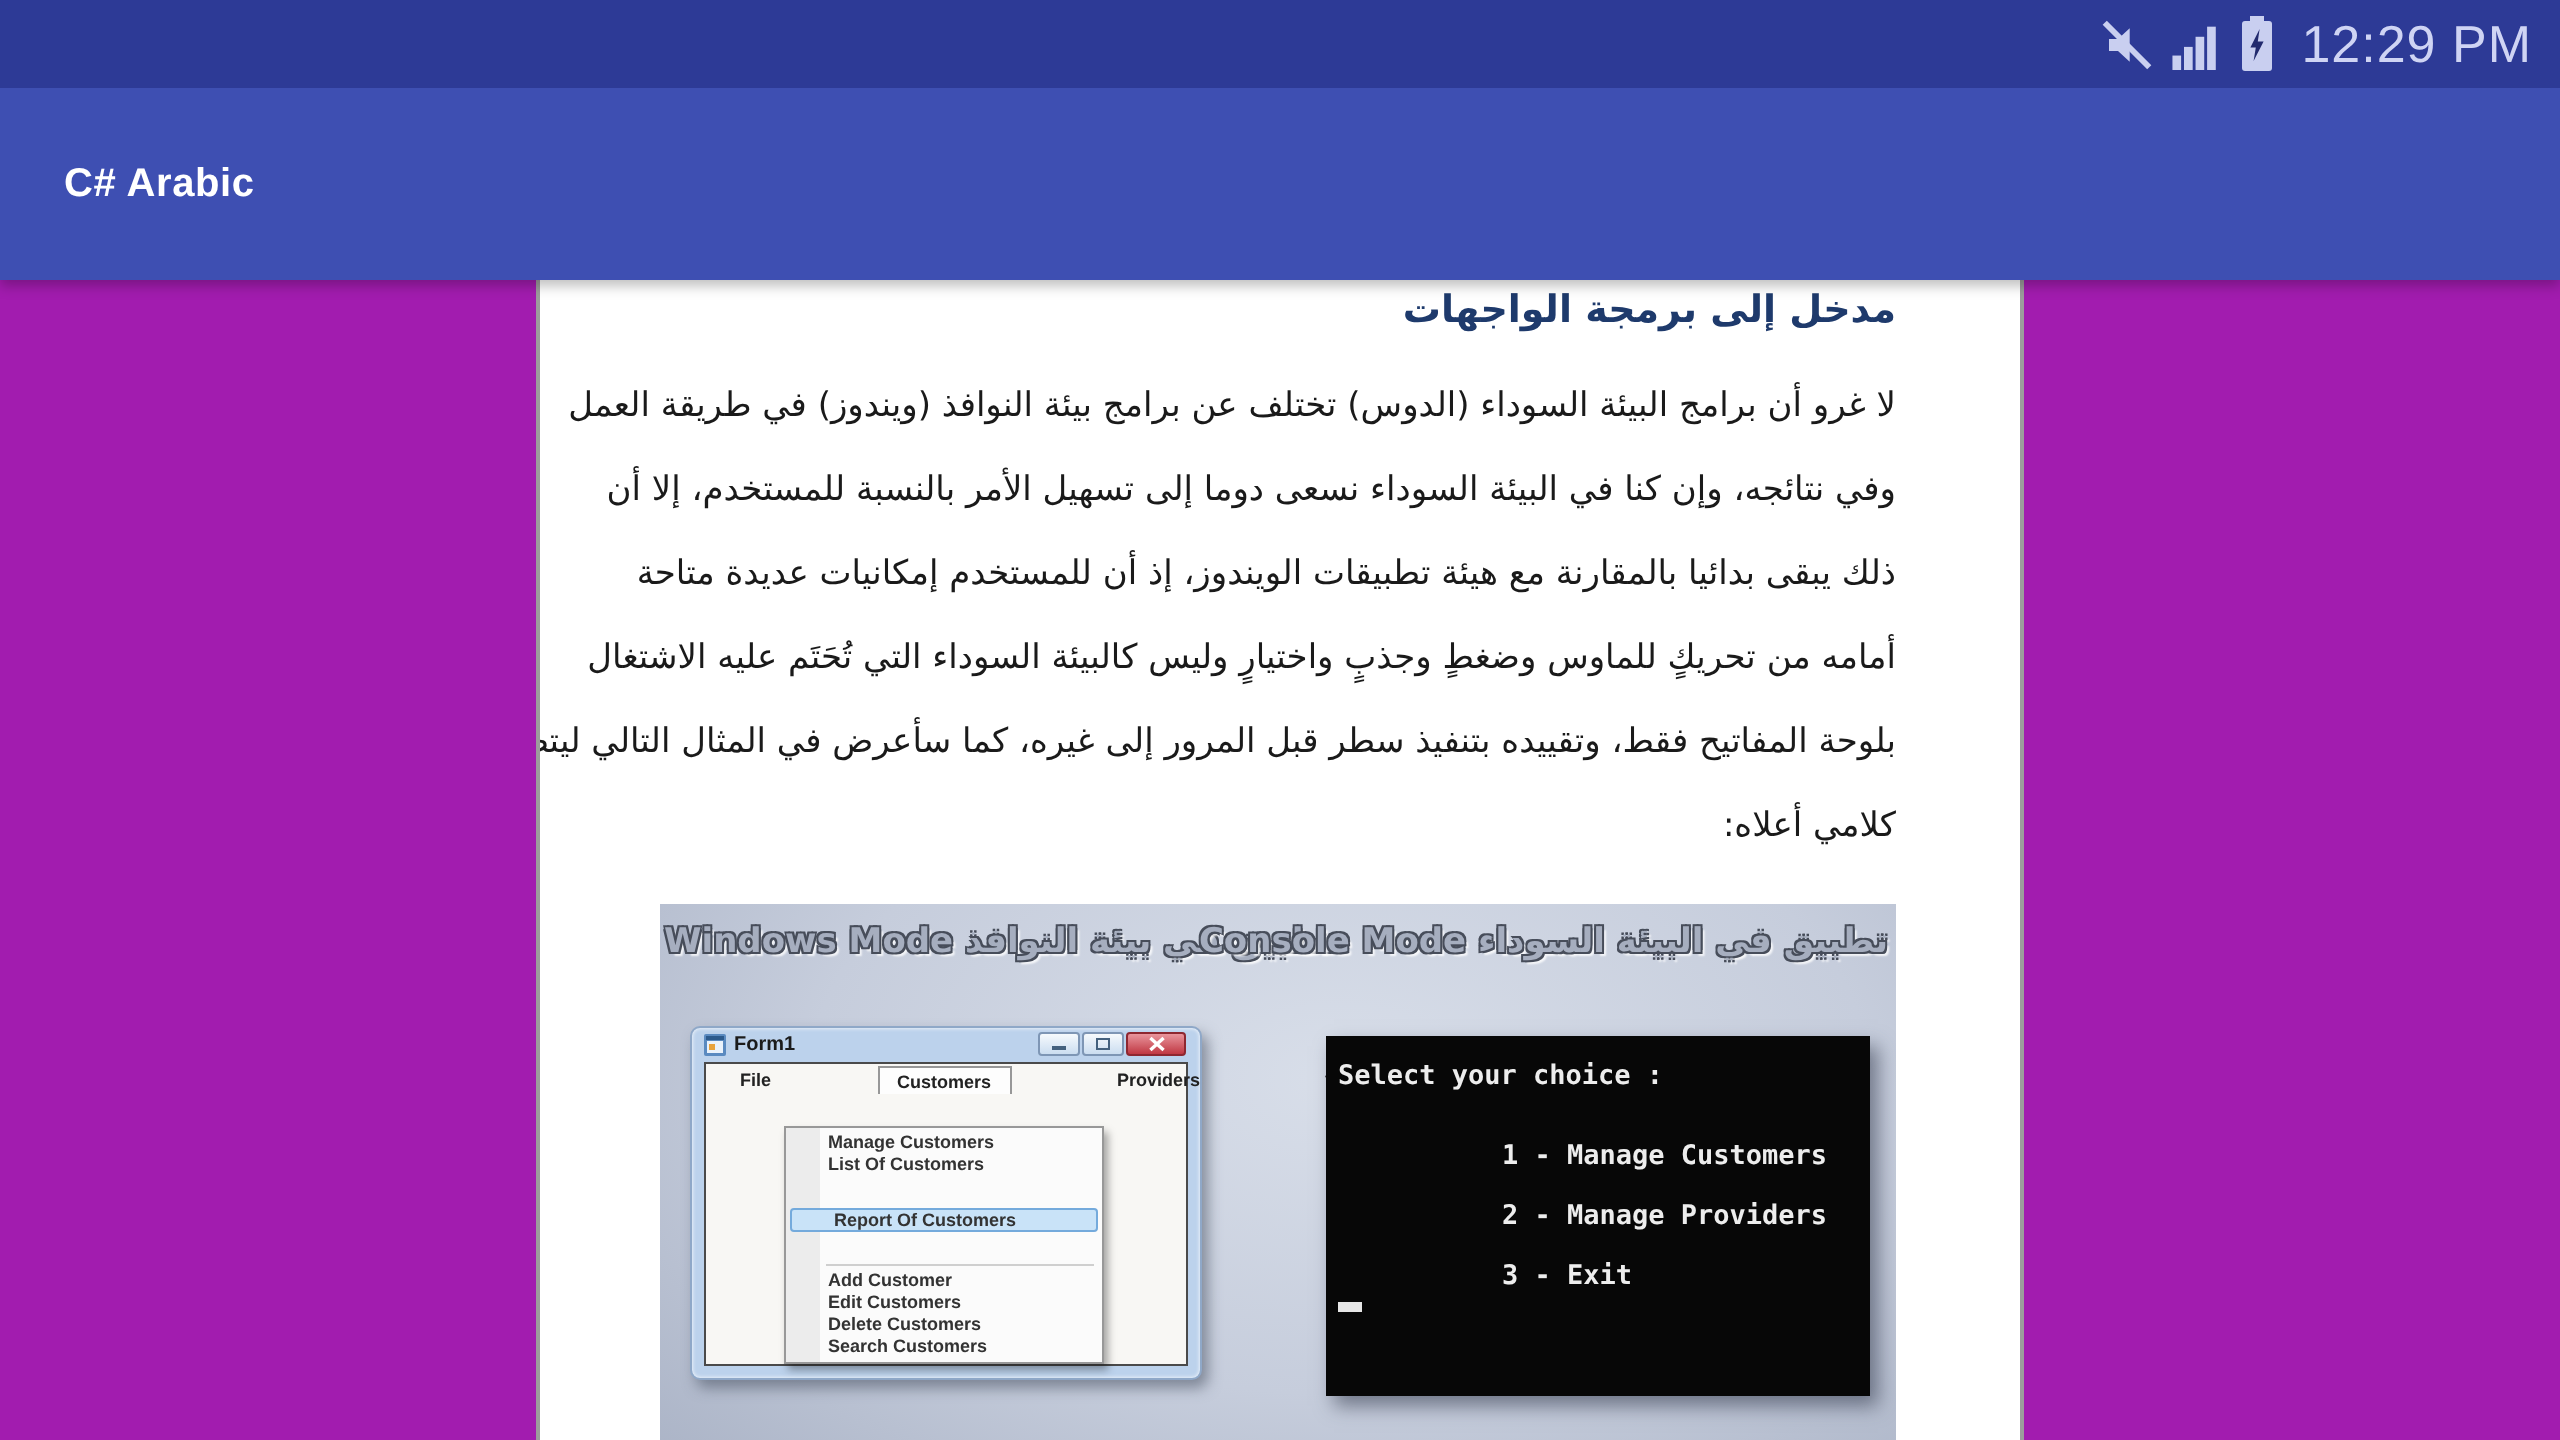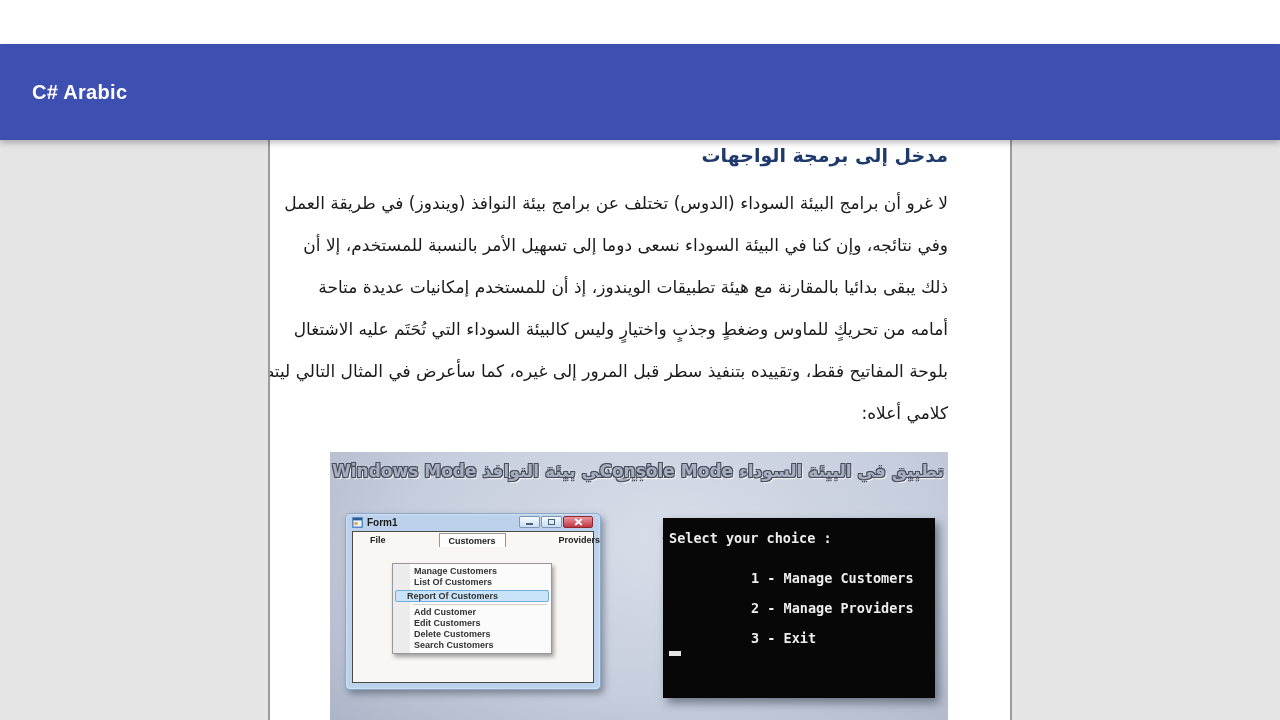--- a/index.html
+++ b/index.html
@@ -16,21 +16,21 @@
 
   
   .app-bar {
     position:absolute; top:44px; left:0; width:1280px; height:96px;
     background:#3E4FB2; display:flex; align-items:center; padding-left:32px;
     box-shadow:0 3px 6px rgba(0,0,0,0.25); z-index:20;
   }
   .app-title { color:#ffffff; font-size:20px; font-weight:bold; letter-spacing:0.3px; }
 
   
-  .content { position:absolute; top:140px; left:0; width:1280px; height:580px; overflow:hidden; background:#e5e5e5; }
+  .content { position:absolute; top:140px; left:0; width:1280px; height:580px; overflow:hidden; background:#a21caf; }
   .page {
     position:absolute; left:268px; top:0; width:744px; height:640px;
     background:#ffffff; border-left:2px solid #9C9C9C; border-right:2px solid #9C9C9C;
     overflow:hidden;
   }
   .heading {
     position:absolute; top:4px; right:62px;
     font-size:19px; font-weight:bold; color:#1E3A6C;
     direction:rtl; font-family:"DejaVu Sans", sans-serif;
   }
@@ -93,21 +93,21 @@
     background:linear-gradient(to right, #ECECEC 0px, #ECECEC 17px, #FBFBFB 17px);
     border:1px solid #989898; box-shadow:2px 3px 4px rgba(0,0,0,0.35);
     padding:2px 0; z-index:5;
   }
   .dd-item {
     height:11px; line-height:11px; padding-left:21px;
     font-size:9px; font-weight:bold; color:#333333; white-space:nowrap;
   }
   .dd-item.highlight {
     background:#C9E3F8; border:1px solid #74AADC; border-radius:2px;
-    margin:2px 2px; padding-left:11px; height:12px; line-height:10px;
+    margin:16px 2px; padding-left:21px; height:12px; line-height:10px;
   }
   .dd-sep { height:1px; background:#CFCFCF; margin:2px 4px 2px 20px; }
 
   
   .console-window {
     position:absolute; left:333px; top:66px; width:272px; height:180px;
     background:#070707; box-shadow:4px 5px 9px rgba(55,62,80,0.6);
     font-family:"DejaVu Sans Mono", monospace; font-weight:bold; color:#EDEDED;
   }
   .cw-prompt { margin:12px 0 0 6px; font-size:13.5px; white-space:nowrap; }
@@ -115,20 +115,44 @@
   .cw-option { font-size:13.5px; margin-bottom:14px; white-space:nowrap; }
   .cw-cursor { position:absolute; left:6px; top:133px; width:12px; height:5px; background:#E6E6E6; }
 
   svg { display:block; }
 </style>
 </head>
 <body>
 
 <div id="screen">
 
+  <header class="status-bar">
+    <span>
+      <svg width="27" height="27" viewBox="0 0 24 24">
+        <path d="M4 9.3 L8 9.3 L13.2 4.6 L13.2 19.4 L8 14.7 L4 14.7 Z" fill="#C9CFF0"></path>
+        <rect x="10.7" y="-2" width="2.6" height="28" transform="rotate(-45 12 12)" fill="#C9CFF0"></rect>
+      </svg>
+    </span>
+    <span>
+      <svg width="25" height="26" viewBox="0 0 17 18">
+        <rect x="0" y="13" width="3" height="5" fill="#C9CFF0"></rect>
+        <rect x="4" y="10" width="3" height="8" fill="#C9CFF0"></rect>
+        <rect x="8" y="6.5" width="3" height="11.5" fill="#C9CFF0"></rect>
+        <rect x="12" y="3" width="3" height="15" fill="#C9CFF0"></rect>
+      </svg>
+    </span>
+    <span>
+      <svg width="17" height="28" viewBox="0 0 17 28">
+        <rect x="5" y="0" width="7" height="3.5" fill="#C9CFF0"></rect>
+        <rect x="1" y="2.5" width="15" height="25" rx="1.5" fill="#C9CFF0"></rect>
+        <path d="M9.8 6.5 L5.2 15.8 L7.9 15.8 L6.8 22.5 L11.8 12.8 L8.9 12.8 Z" fill="#222A6E"></path>
+      </svg>
+    </span>
+    <span class="status-time">12:29 PM</span>
+  </header>
 
   <div class="app-bar">
     <span class="app-title">C# Arabic</span>
   </div>
 
   <div class="content">
     <div class="page">
 
       <h1 class="heading">مدخل إلى برمجة الواجهات</h1>
 

